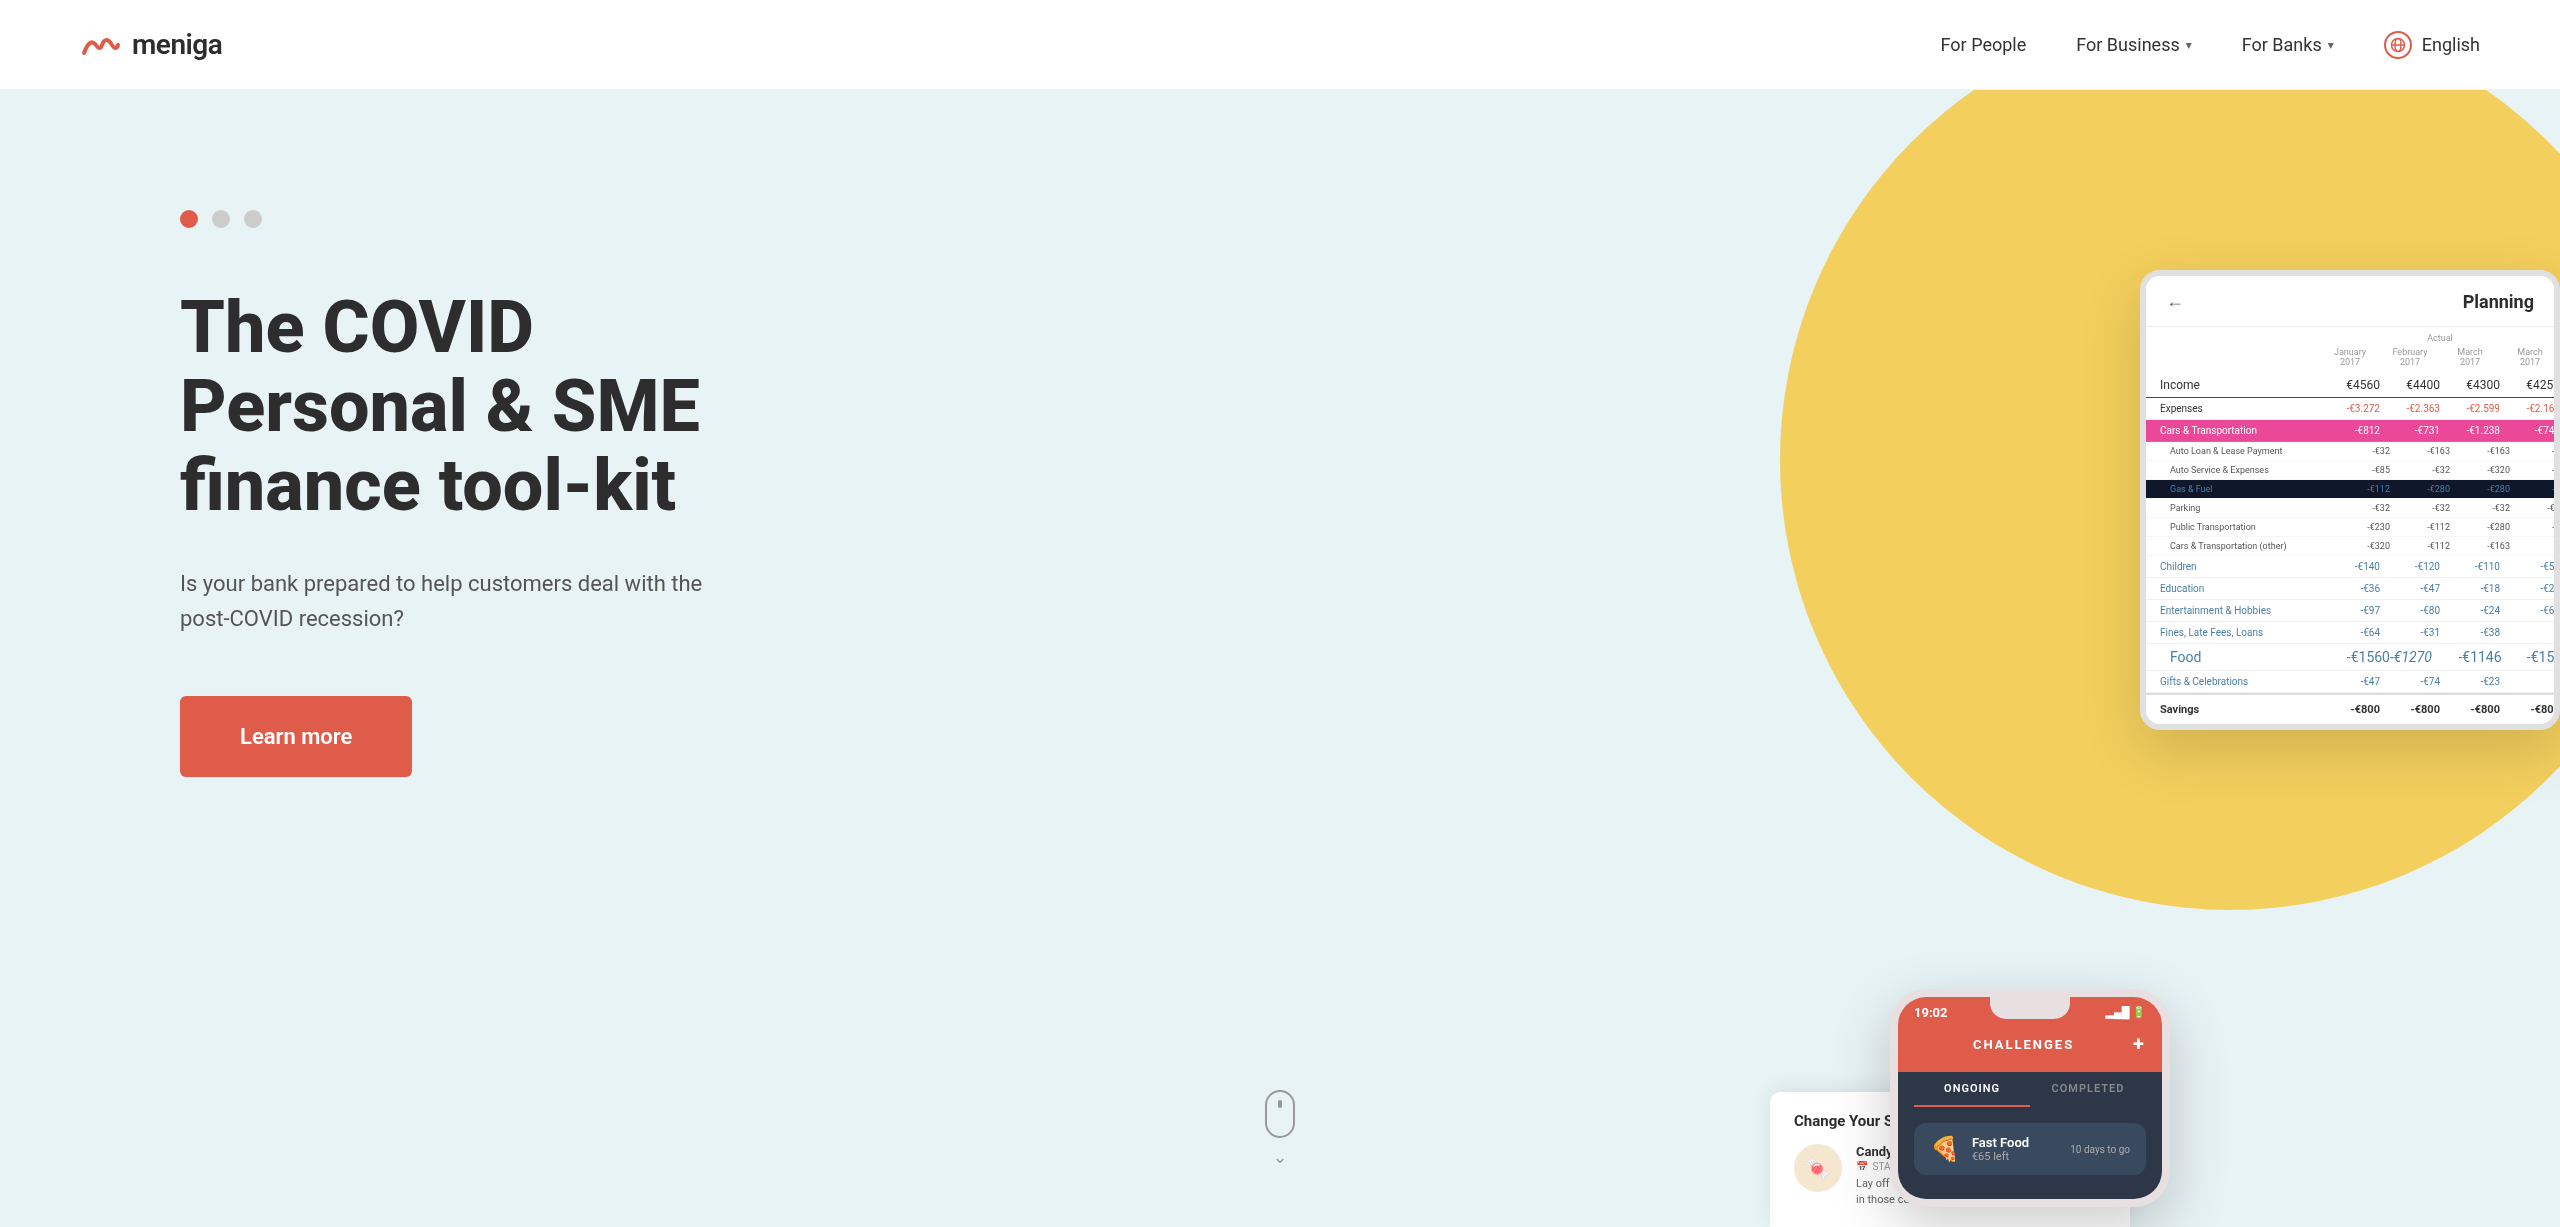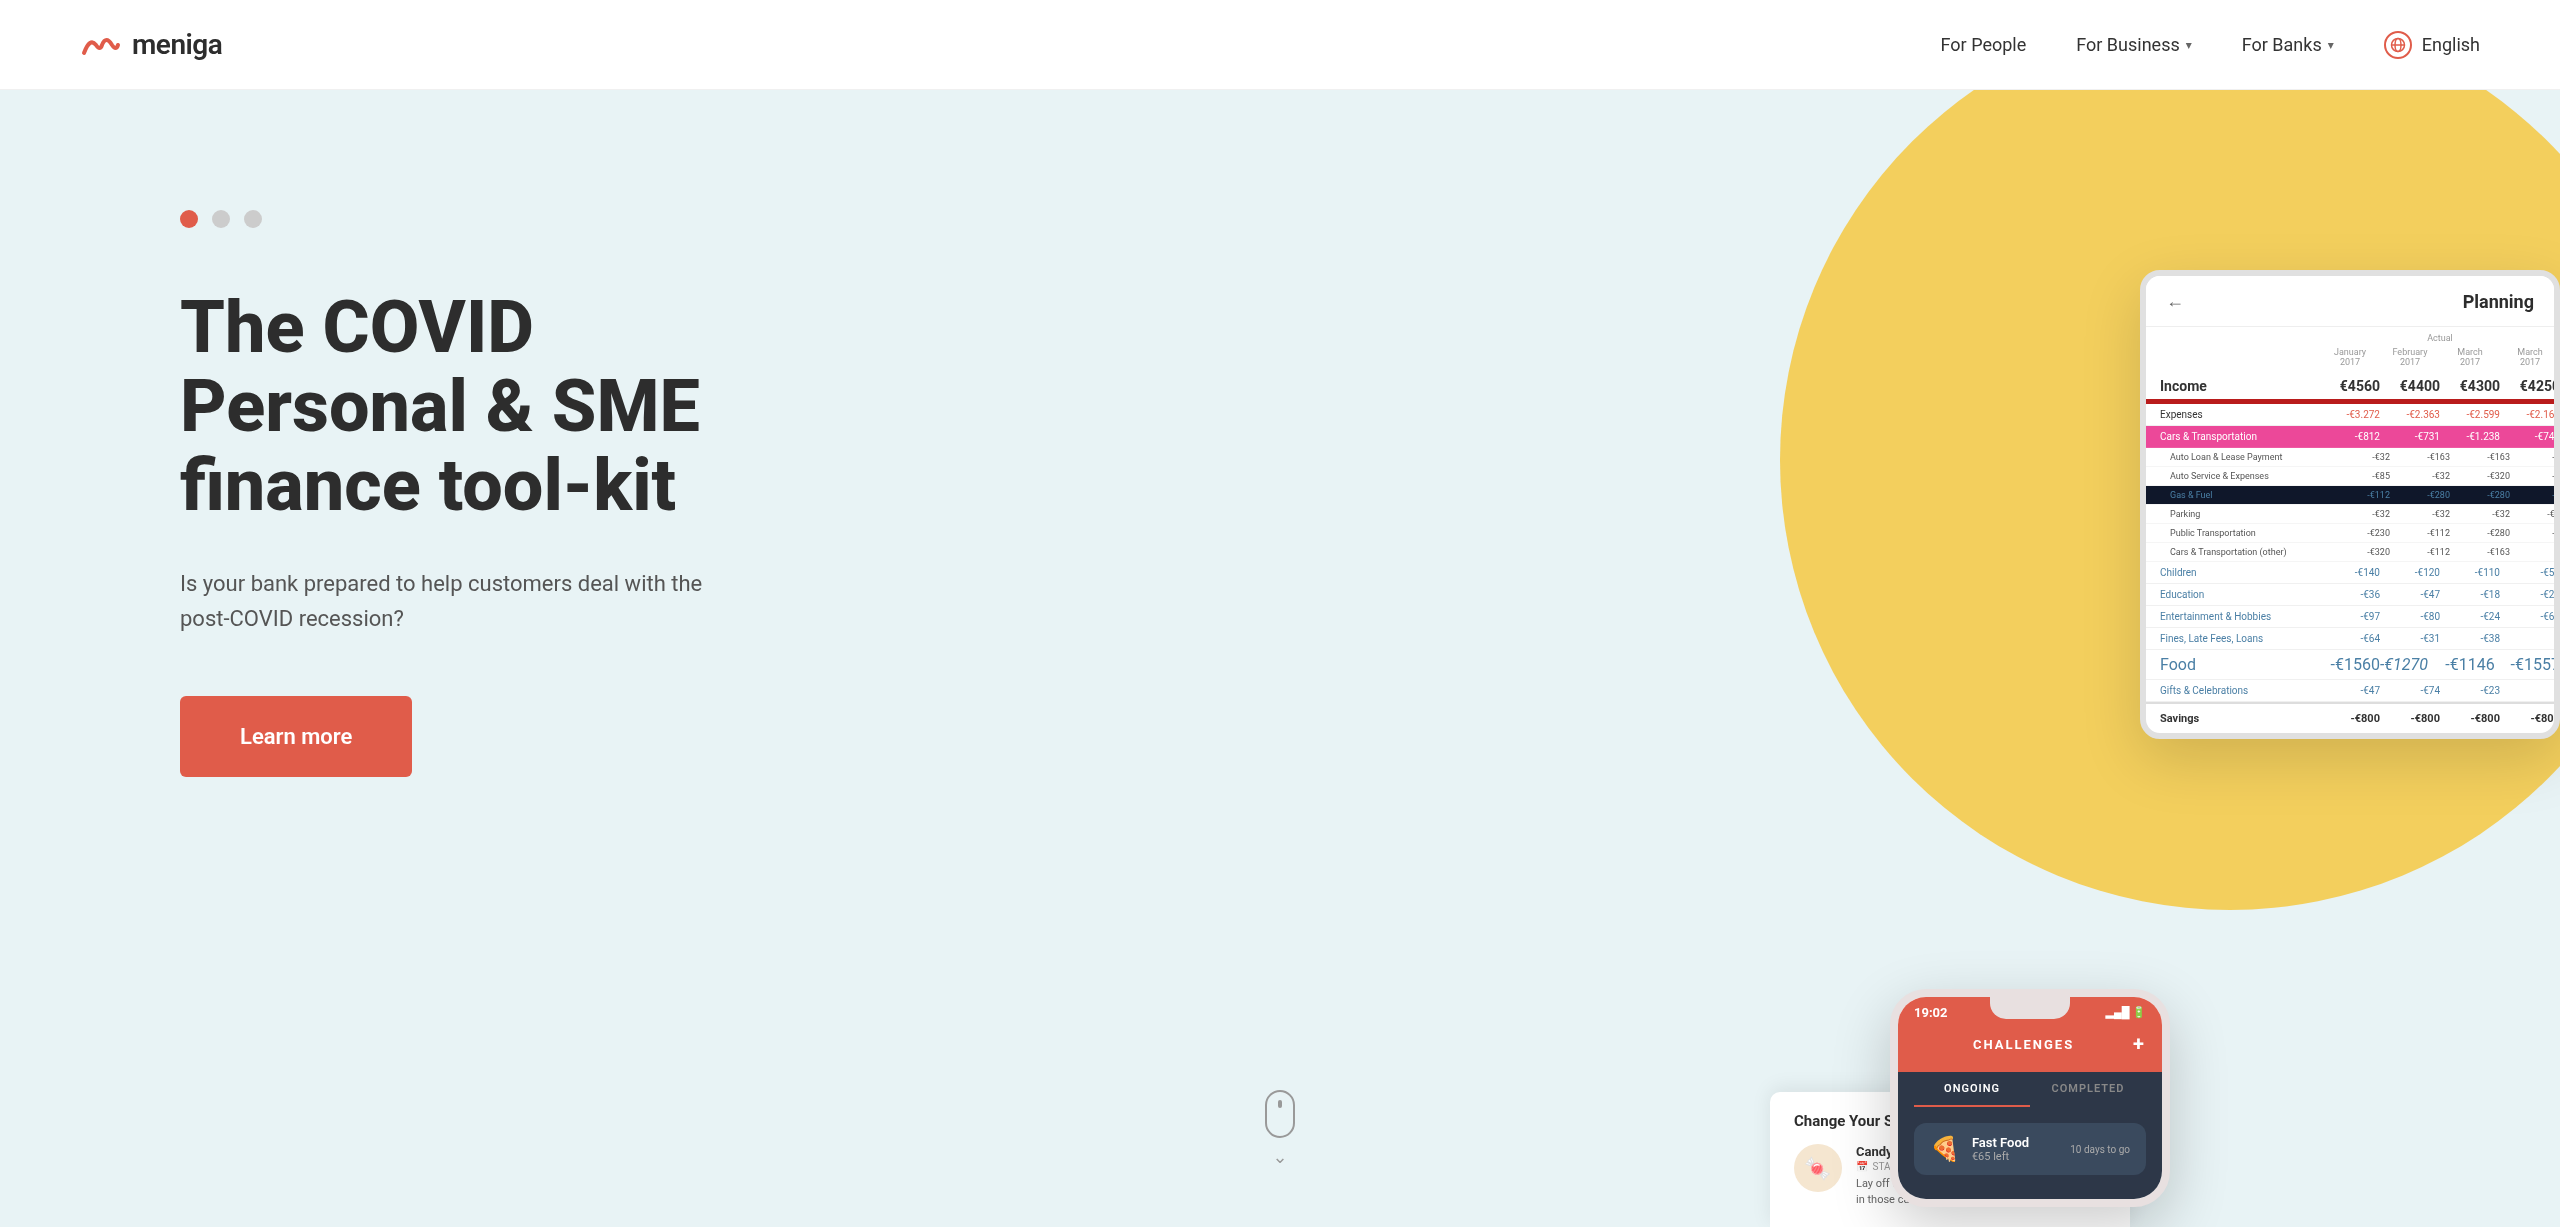--- a/index.html
+++ b/index.html
@@ -445,21 +445,21 @@
           <div style="text-align:center;">
             <div>March</div>
             <div>2017</div>
           </div>
           <div style="text-align:center;">
             <div>March</div>
             <div>2017</div>
           </div>
         </div>
 
-        <div style="display:grid;grid-template-columns:160px repeat(4,60px);padding:5px 14px;font-size:14px;color:#333;border-bottom:5px solid #b91c1c;font-weight:bold;">
+        <div style="display:grid;grid-template-columns:160px repeat(4,60px);padding:5px 14px;font-size:12px;color:#333;border-bottom:1px solid #b91c1c;">
           <div>Income</div>
           <div style="text-align:right;">€4560</div>
           <div style="text-align:right;">€4400</div>
           <div style="text-align:right;">€4300</div>
           <div style="text-align:right;">€4250</div>
         </div>
 
         <div style="display:grid;grid-template-columns:160px repeat(4,60px);padding:5px 14px;font-size:10px;color:#333;border-bottom:1px solid #f0f0f0;">
           <div>Expenses</div>
           <div style="text-align:right;color:#e05c4a;">-€3.272</div>
@@ -541,21 +541,21 @@
       <div style="text-align:right;">-€24</div>
       <div style="text-align:right;">-€65</div>
     </div>
             <div style="display: grid; grid-template-columns: 160px repeat(4, 60px); padding: 5px 14px; font-size: 10px; color: rgb(74, 127, 165); border-bottom: 1px solid rgb(240, 240, 240);">
       <div>Fines, Late Fees, Loans</div>
       <div style="text-align:right;">-€64</div>
       <div style="text-align:right;">-€31</div>
       <div style="text-align:right;">-€38</div>
       <div style="text-align:right;">0</div>
     </div>
-            <div style="display: grid; grid-template-columns: 160px repeat(4, 60px); padding: 5px 14px; font-size: 16px; color: rgb(74, 127, 165); border-bottom: 1px solid rgb(240, 240, 240);">
+            <div style="display: grid; grid-template-columns: 160px repeat(4, 60px); padding: 5px 24px; font-size: 14px; color: rgb(74, 127, 165); border-bottom: 1px solid rgb(240, 240, 240);">
       <div>Food</div>
       <div style="text-align:right;">-€1560</div>
       <div style="text-align:left;font-style:italic;">-€1270</div>
       <div style="text-align:center;">-€1146</div>
       <div style="text-align:right;">-€1557</div>
     </div>
             <div style="display: grid; grid-template-columns: 160px repeat(4, 60px); padding: 5px 14px; font-size: 10px; color: rgb(74, 127, 165); border-bottom: 1px solid rgb(240, 240, 240);">
       <div>Gifts &amp; Celebrations</div>
       <div style="text-align:right;">-€47</div>
       <div style="text-align:right;">-€74</div>

